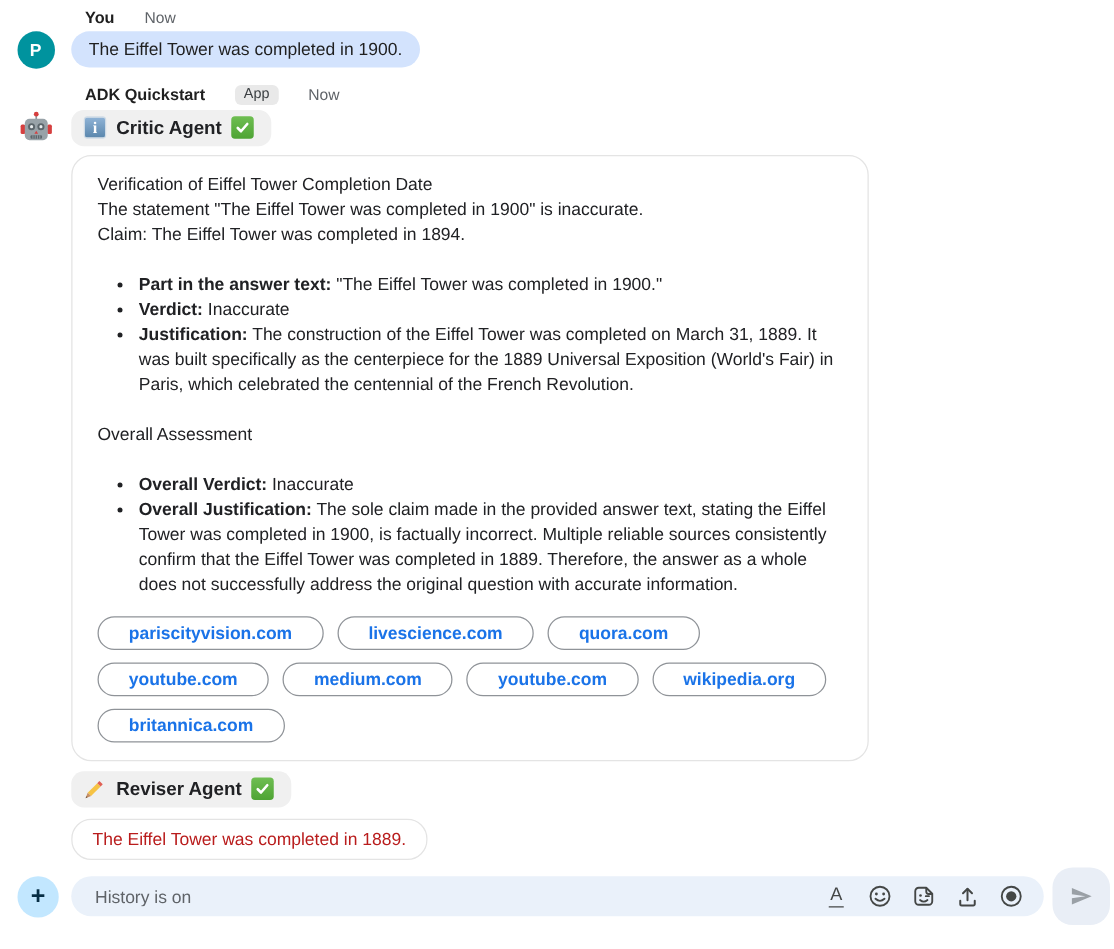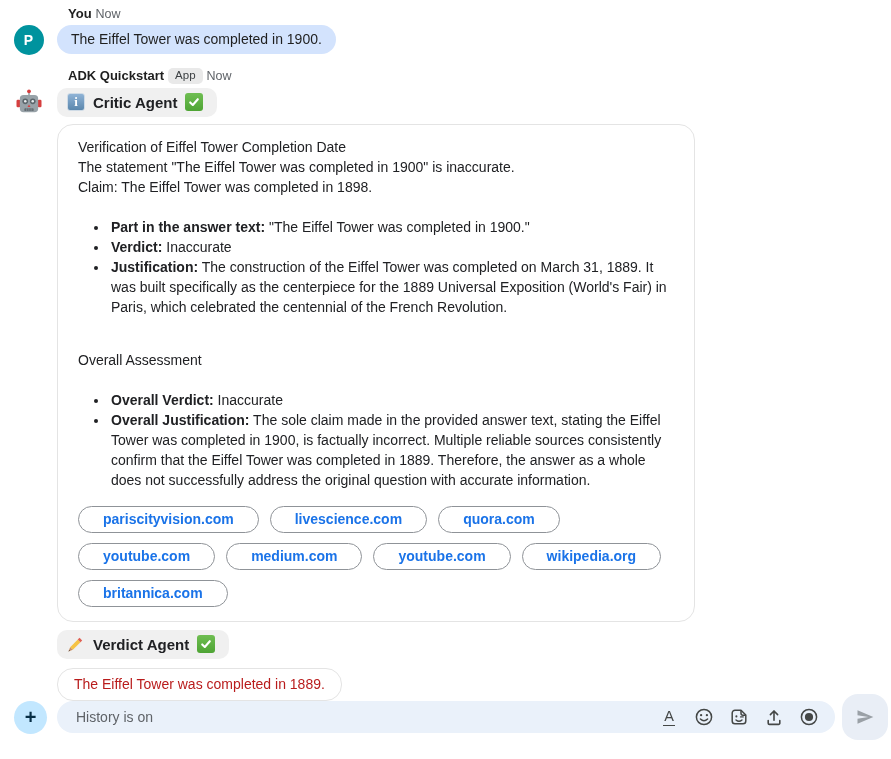--- a/index.html
+++ b/index.html
@@ -7,21 +7,21 @@
   body {
     font-family: "Liberation Sans", sans-serif;
     background:#ffffff;
     color:#1f1f1f;
     position:relative;
     overflow:hidden;
   }
   .chat { padding-top:6px; }
 
   
-  .msg-header { margin-left:68px; font-size:13px; display:flex; align-items:center; gap:4px; }
+  .msg-header { margin-left:68px; font-size:13px; display:flex; align-items:center; gap:24px; }
   .sender { font-weight:bold; color:#1f1f1f; }
   .timestamp { color:#5f6368; font-size:12.5px; }
   .app-badge {
     background:#e9e9e9; color:#3c4043; font-size:11.5px;
     border-radius:5px; padding:2px 7px; line-height:1;
   }
 
   
   .msg-row { display:flex; align-items:flex-start; margin-top:4px; }
   .gutter { width:57px; flex:0 0 57px; display:flex; justify-content:center; }
@@ -47,21 +47,21 @@
 
   
   .card {
     margin-left:57px; margin-top:6px; width:638px;
     background:#fff; border:1px solid #e4e4e4; border-radius:16px;
     padding:12px 20px 14px 20px;
     font-size:14px; line-height:20px; color:#202124;
   }
   .card ul { margin:20px 0 0 0; padding-left:31px; }
   .card li { padding-left:2px; }
-  .card .heading-gap { margin-top:33px; }
+  .card .heading-gap { margin-top:20px; }
   .b { font-weight:bold; }
 
   
   .chips { margin-top:16px; display:flex; flex-wrap:wrap; gap:10px 11px; }
   .chip {
     display:inline-flex; align-items:center; height:27px;
     border:1px solid #8f9398; border-radius:14px; padding:0 24px;
     color:#1a73e8; font-size:14px; font-weight:bold; background:#fff; cursor:pointer;
   }
 
@@ -159,21 +159,21 @@
             <path d="M2.2 6.4 L4.8 9 L9.8 3.2" fill="none" stroke="#fff" stroke-width="2.1" stroke-linecap="round" stroke-linejoin="round"></path>
           </svg>
       </span>
     </div>
   </div>
 
   
   <div class="card">
     <div>Verification of Eiffel Tower Completion Date</div>
     <div>The statement "The Eiffel Tower was completed in 1900" is inaccurate.</div>
-    <div>Claim: The Eiffel Tower was completed in 1898.</div>
+    <div>Claim: The Eiffel Tower was completed in 1894.</div>
 
     <ul>
       <li><span class="b">Part in the answer text:</span><span> "The Eiffel Tower was completed in 1900."</span></li>
       <li><span class="b">Verdict:</span><span> Inaccurate</span></li>
       <li><span class="b">Justification:</span><span> The construction of the Eiffel Tower was completed on March 31, 1889. It was built specifically as the centerpiece for the 1889 Universal Exposition (World's Fair) in Paris, which celebrated the centennial of the French Revolution.</span></li>
     </ul>
 
     <div class="heading-gap">Overall Assessment</div>
 
     <ul>
@@ -197,21 +197,21 @@
   <div class="reviser-pill-row">
     <div class="agent-pill">
       <span class="emoji-box">
         <svg width="18" height="18" viewBox="0 0 20 20">
           <polygon points="3.5,13.5 6.5,16.5 15,8 12,5" fill="#f6c344"></polygon>
           <polygon points="12,5 15,8 16.9,6.1 13.9,3.1" fill="#e06055"></polygon>
           <polygon points="3.5,13.5 6.5,16.5 1.6,18.4" fill="#c89064"></polygon>
           <polygon points="2.6,16.6 3.4,17.4 1.6,18.4" fill="#4a3b32"></polygon>
         </svg>
       </span>
-      <span>Verdict Agent</span>
+      <span>Reviser Agent</span>
       <span class="emoji-box check-box">
         <svg width="12" height="12" viewBox="0 0 12 12">
             <path d="M2.2 6.4 L4.8 9 L9.8 3.2" fill="none" stroke="#fff" stroke-width="2.1" stroke-linecap="round" stroke-linejoin="round"></path>
           </svg>
       </span>
     </div>
   </div>
 
   
   <div class="final-bubble">The Eiffel Tower was completed in 1889.</div>

